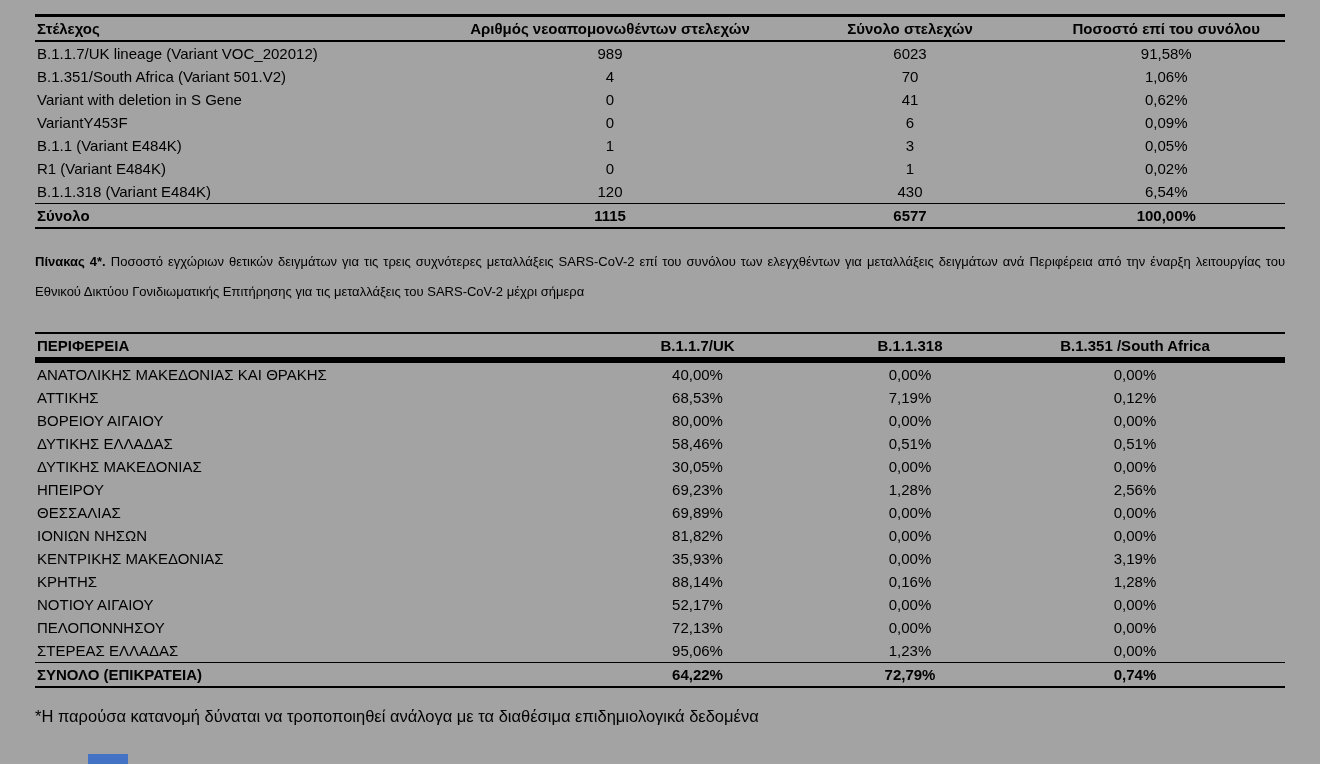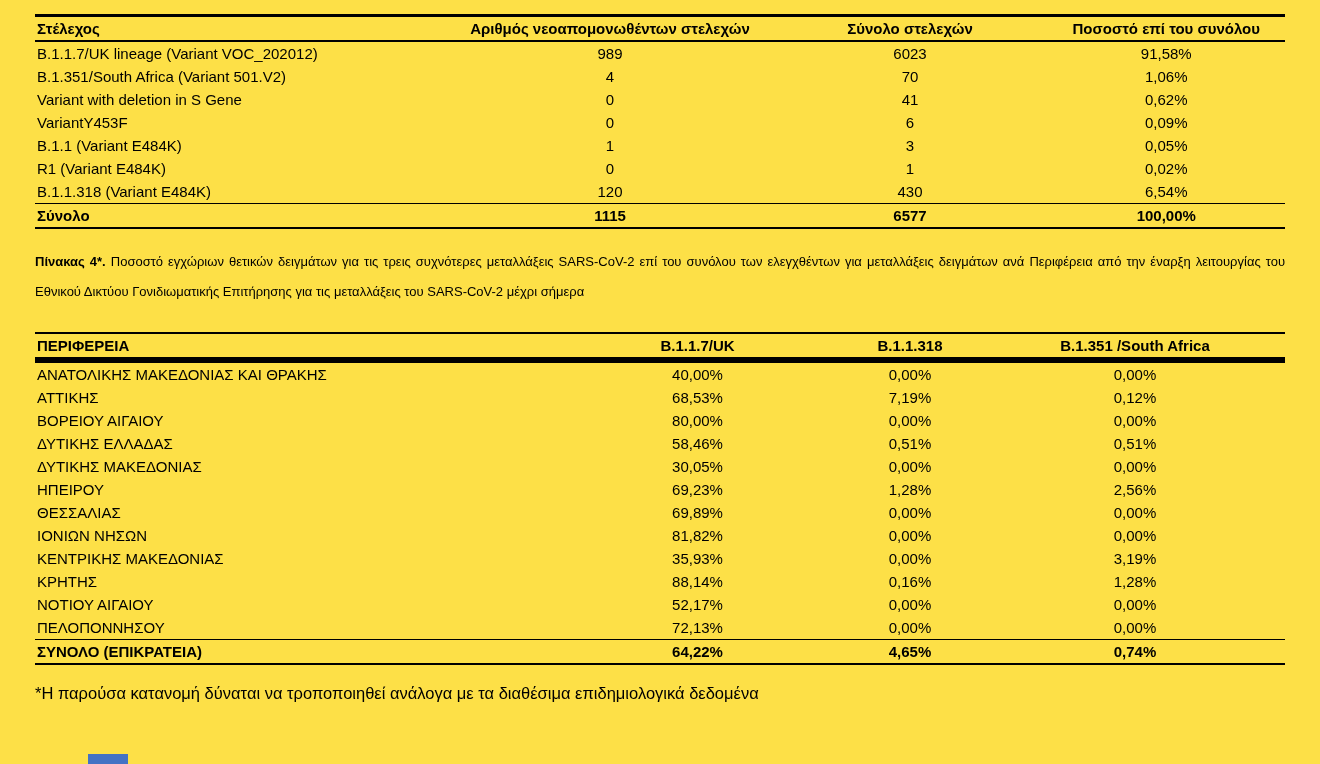--- a/index.html
+++ b/index.html
@@ -9,21 +9,21 @@
     font-family: "Liberation Sans", "DejaVu Sans", sans-serif;
     color: #000000;
   }
   .page {
     position: relative;
     width: 1320px;
     height: 764px;
     overflow: hidden;
     box-sizing: border-box;
     padding: 14px 35px 0 35px;
-    background: #fde047;
+    background: #a3a3a3;
   }
   table {
     width: 100%;
     border-collapse: collapse;
     table-layout: fixed;
   }
   
   table.t1 { border-top: 3px solid #000; border-bottom: 2.5px solid #000; }
   table.t1 thead tr { border-bottom: 2px solid #000; }
   table.t1 tfoot tr { border-top: 1.5px solid #000; }
@@ -225,26 +225,32 @@
           <td>52,17%</td>
           <td>0,00%</td>
           <td>0,00%</td>
         </tr>
         <tr>
           <td class="left">ΠΕΛΟΠΟΝΝΗΣΟΥ</td>
           <td>72,13%</td>
           <td>0,00%</td>
           <td>0,00%</td>
         </tr>
+        <tr>
+          <td class="left">ΣΤΕΡΕΑΣ ΕΛΛΑΔΑΣ</td>
+          <td>95,06%</td>
+          <td>1,23%</td>
+          <td>0,00%</td>
+        </tr>
       </tbody>
     <tfoot>
       <tr>
         <td class="left">ΣΥΝΟΛΟ (ΕΠΙΚΡΑΤΕΙΑ)</td>
         <td>64,22%</td>
-        <td>4,65%</td>
+        <td>72,79%</td>
         <td>0,74%</td>
       </tr>
     </tfoot>
   </table>
 
   <p class="footnote">*Η παρούσα κατανομή δύναται να τροποποιηθεί ανάλογα με τα διαθέσιμα επιδημιολογικά δεδομένα</p>
 
   <div class="accent-box" style="background: rgb(68, 114, 196);"></div>
 
 </div>

